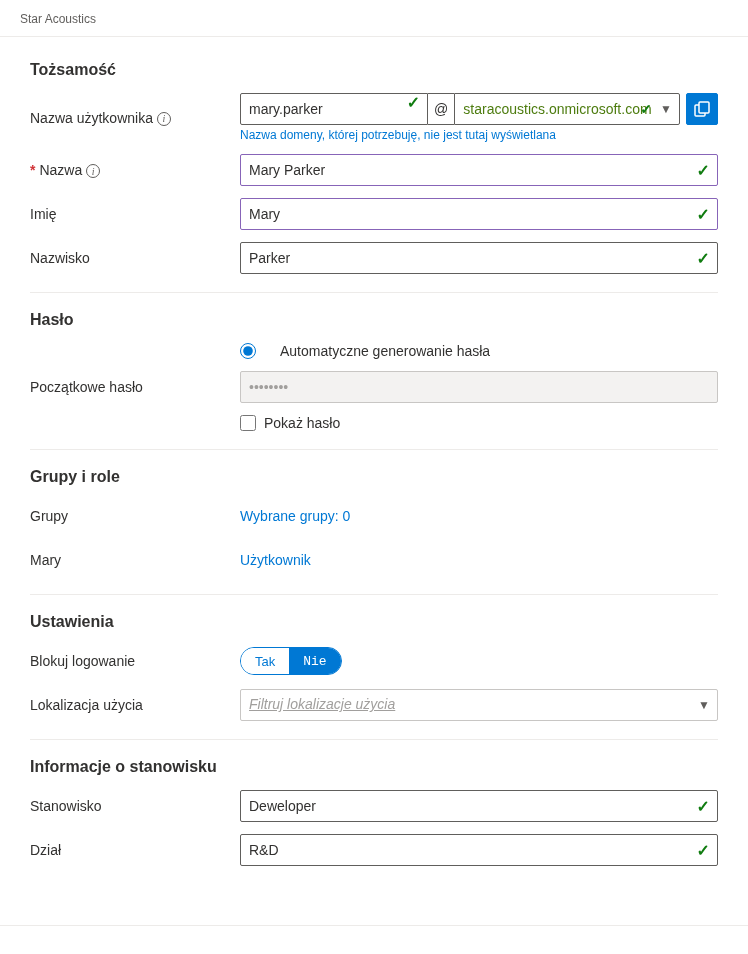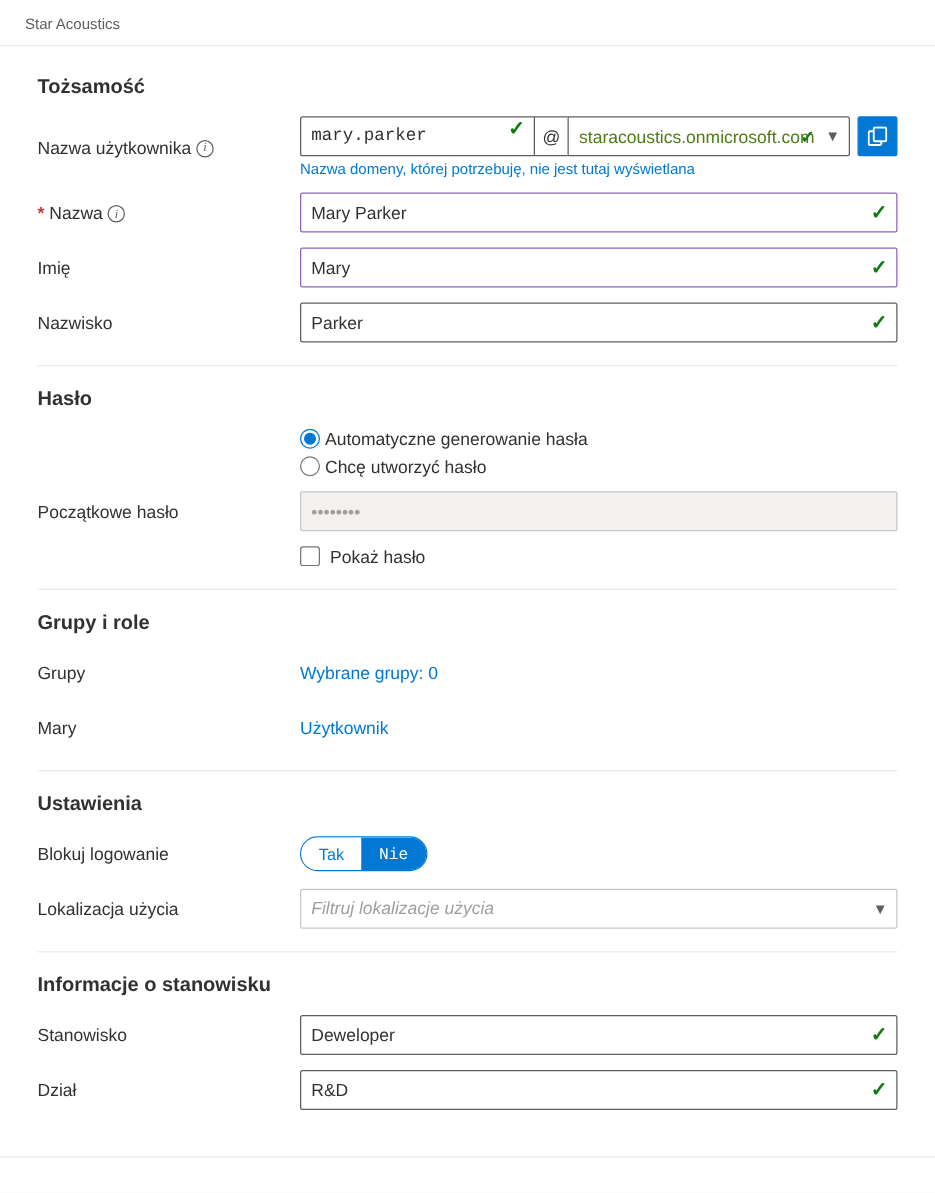--- a/index.html
+++ b/index.html
@@ -110,21 +110,20 @@
     }
     .username-input-wrap input {
       width: 100%;
       border: 1px solid #605e5c;
       border-radius: 2px 0 0 2px;
       padding: 5px 30px 5px 8px;
       font-size: 14px;
       color: #323130;
       height: 32px;
       outline: none;
-      font-family: Liberation Mono, monospace;
     }
     .at-sign {
       padding: 0 6px;
       color: #323130;
       font-size: 14px;
       background: #fff;
       border-top: 1px solid #605e5c;
       border-bottom: 1px solid #605e5c;
       height: 32px;
       display: flex;
@@ -186,21 +185,21 @@
     .radio-group {
       display: flex;
       flex-direction: column;
       gap: 6px;
       margin-bottom: 12px;
       margin-left: 210px;
     }
     .radio-label {
       display: flex;
       align-items: center;
-      gap: 4px;
+      gap: 24px;
       font-size: 14px;
       color: #323130;
       cursor: pointer;
     }
     .radio-label input[type="radio"] {
       accent-color: #0078d4;
       width: 16px;
       height: 16px;
     }
     .password-input {
@@ -271,20 +270,21 @@
       width: 100%;
       border: 1px solid #c8c6c4;
       border-radius: 2px;
       padding: 3px 30px 5px 8px;
       font-size: 14px;
       color: #a19f9d;
       background: #fff;
       height: 32px;
       outline: none;
       appearance: none;
+      text-decoration: underline;
     }
     .select-chevron {
       position: absolute;
       right: 8px;
       top: 50%;
       transform: translateY(-50%);
       color: #605e5c;
       font-size: 12px;
       pointer-events: none;
     }
@@ -392,24 +392,20 @@
     <hr class="section-divider">
 
     <div class="form-section">
       <div class="section-title">Hasło</div>
 
       <div class="radio-group">
         <label class="radio-label">
           <input type="radio" name="password-type" checked="" style="">
           <span>Automatyczne generowanie hasła</span>
         </label>
-        <label class="radio-label">
-          <input type="radio" name="password-type" style="">
-          <span>Chcę utworzyć hasło</span>
-        </label>
       </div>
 
       <div class="form-row">
         <div class="form-label">Początkowe hasło</div>
         <div class="form-field">
           <input type="password" class="password-input" placeholder="••••••••" value="••••••••" style="width: 100%;">
         </div>
       </div>
 
       <div class="checkbox-row">

